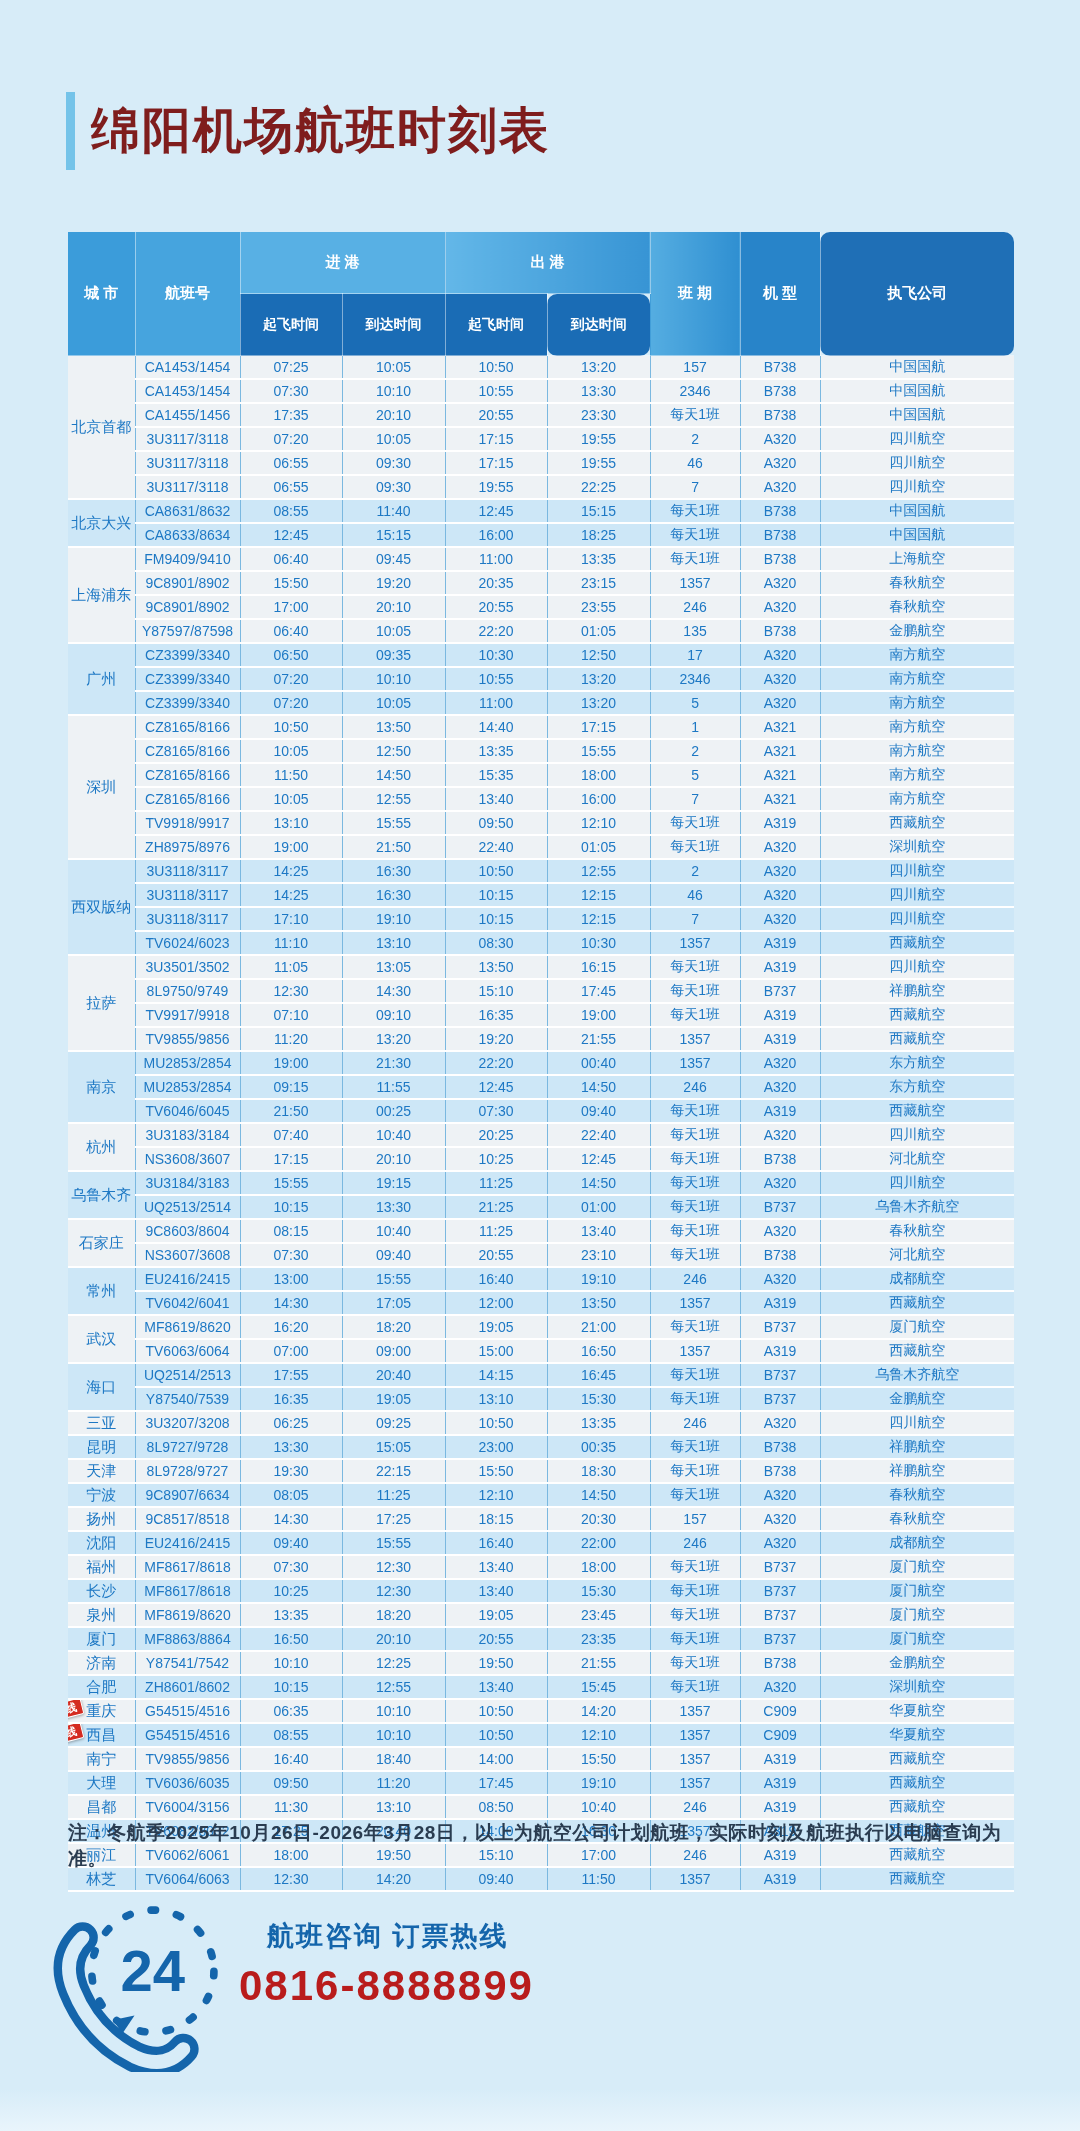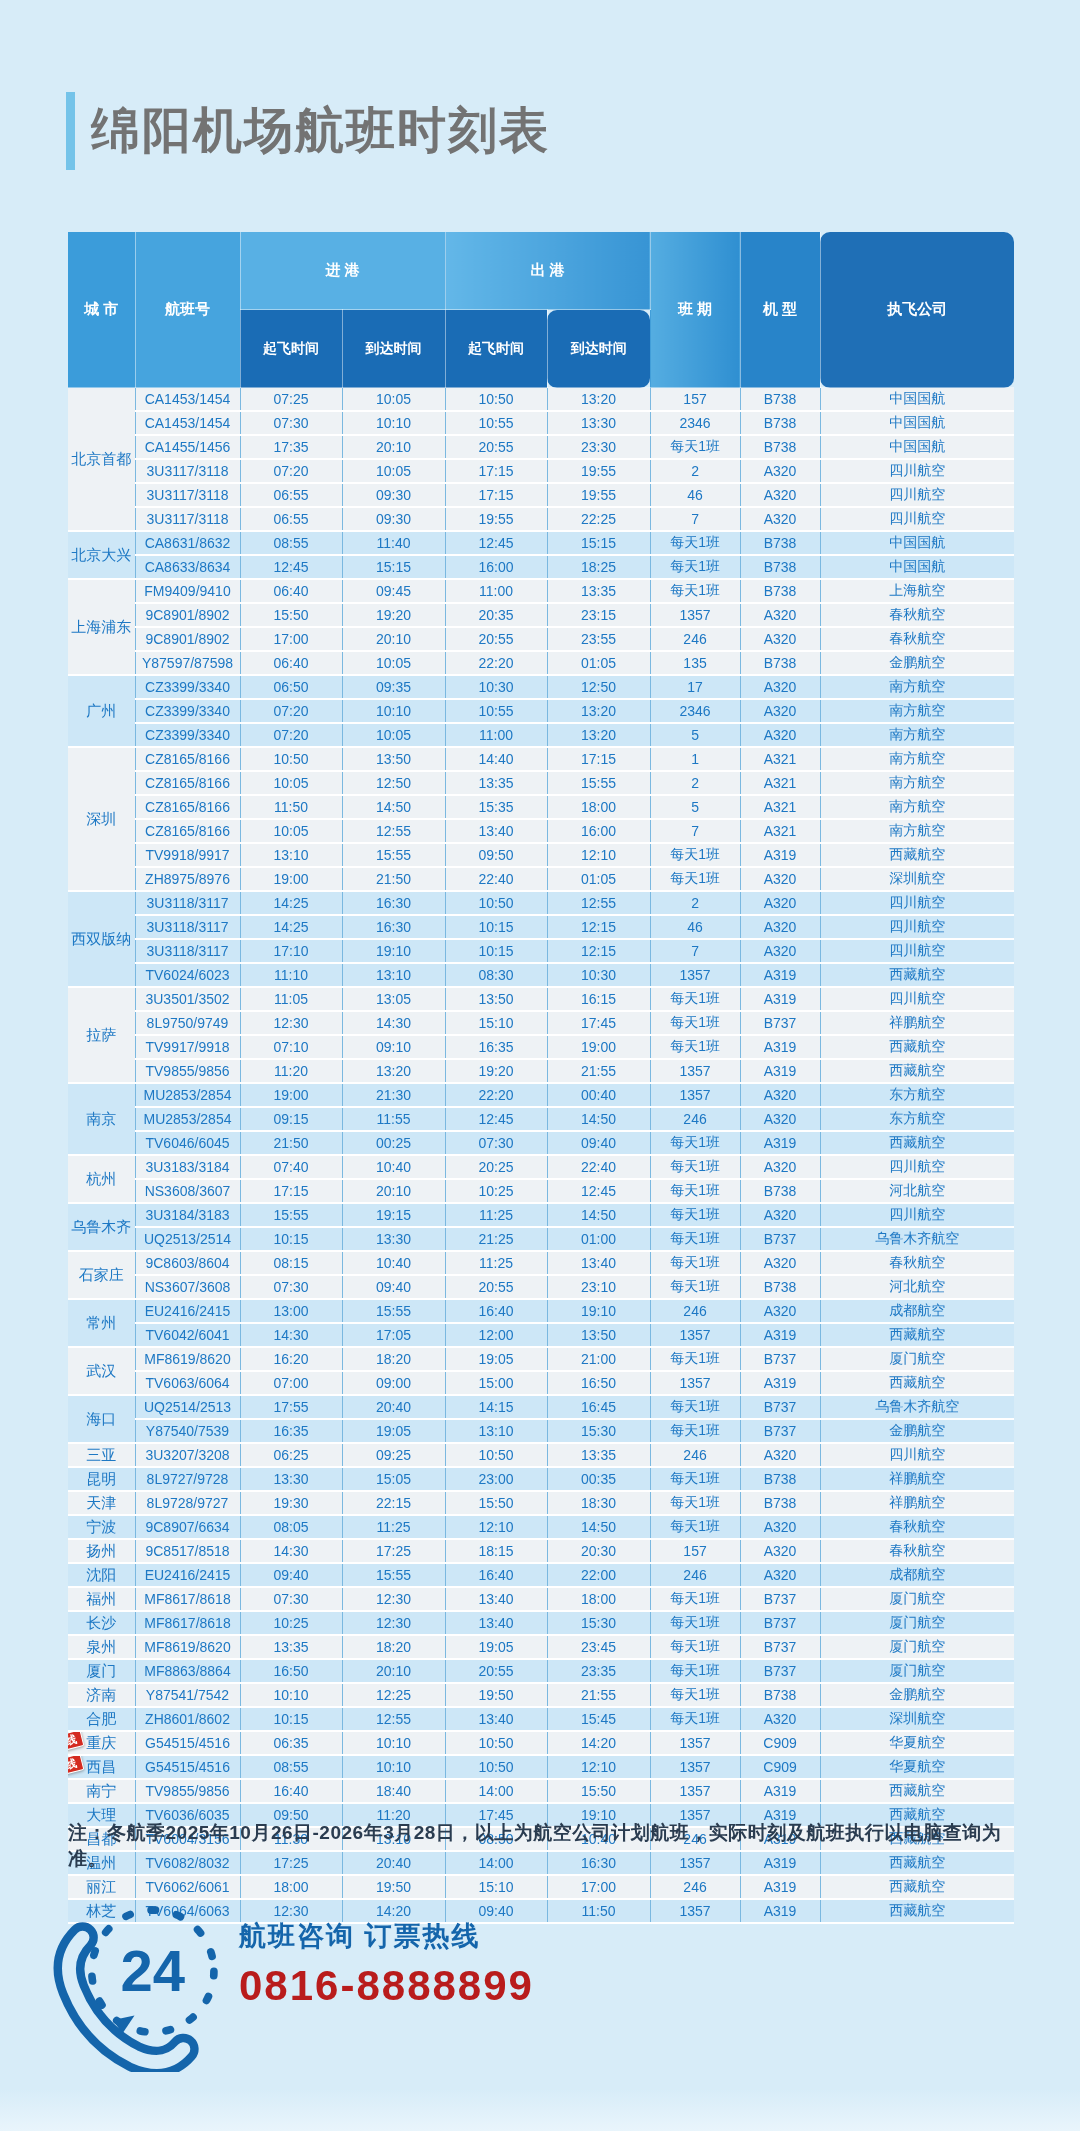--- a/index.html
+++ b/index.html
@@ -7,30 +7,30 @@
     width:1080px;height:2131px;
     background:#d7ecf8;
     font-family:"Liberation Sans","DejaVu Sans",sans-serif;
     position:relative;overflow:hidden;
   }
   .page{position:absolute;inset:0;}
 
   
   .title-row{position:absolute;left:66px;top:92px;display:flex;align-items:center;}
   .title-accent{width:9px;height:78px;background:#74c3e9;margin-right:16px;}
-  .page-title{font-size:49px;font-weight:bold;color:#737373;letter-spacing:2px;}
+  .page-title{font-size:49px;font-weight:bold;color:#7f1d1d;letter-spacing:2px;}
 
   
   .table-wrap{position:absolute;left:68px;top:232px;width:946px;}
   table{border-collapse:collapse;table-layout:fixed;width:946px;}
   thead th{
     color:#fff;font-weight:bold;font-size:15px;height:45px;
     border-right:1px solid rgba(255,255,255,.45);
     border-bottom:1px solid rgba(255,255,255,.45);
-    padding:16px;text-align:center;
+    padding:8px;text-align:center;
   }
   thead th:last-child{border-right:none;border-radius:10px;}
   .h-city{background:#3b9cda;}
   .h-flight{background:#46a4de;}
   .h-inbound{background:#58b0e4;}
   .h-outbound{background:linear-gradient(90deg,#63b7e8,#3794d4);}
   .h-days{background:linear-gradient(90deg,#55ade1,#2f8fd1);}
   .h-aircraft{background:#2884c9;}
   .h-airline{background:#1f6fb6;}
   .subhead th{background:#1a6cb5;font-size:14px;}
@@ -56,21 +56,21 @@
   
   .note{
     position:absolute;left:68px;top:1820px;width:946px;
     font-size:19px;font-weight:600;color:#2a3c50;letter-spacing:.5px;
   }
 
   
   .footer{position:absolute;left:42px;top:1904px;display:flex;align-items:flex-start;}
   .footer-icon{width:185px;height:168px;flex:0 0 auto;}
   .footer-text{margin-left:12px;padding-top:14px;}
-  .hotline-label{font-size:27px;font-weight:bold;color:#1465ab;letter-spacing:2px;}
+  .hotline-label{font-size:27px;font-weight:bold;color:#1465ab;letter-spacing:2px;margin-left:28px;}
   .hotline-phone{font-size:42px;font-weight:900;color:#b91c1c;letter-spacing:2px;margin-top:8px;}
 
   .bottom-strip{
     position:absolute;left:0;bottom:0;width:1080px;height:42px;
     background:linear-gradient(#d7ecf8,#e9f5fc);
   }
 </style>
 </head>
 <body>
 

